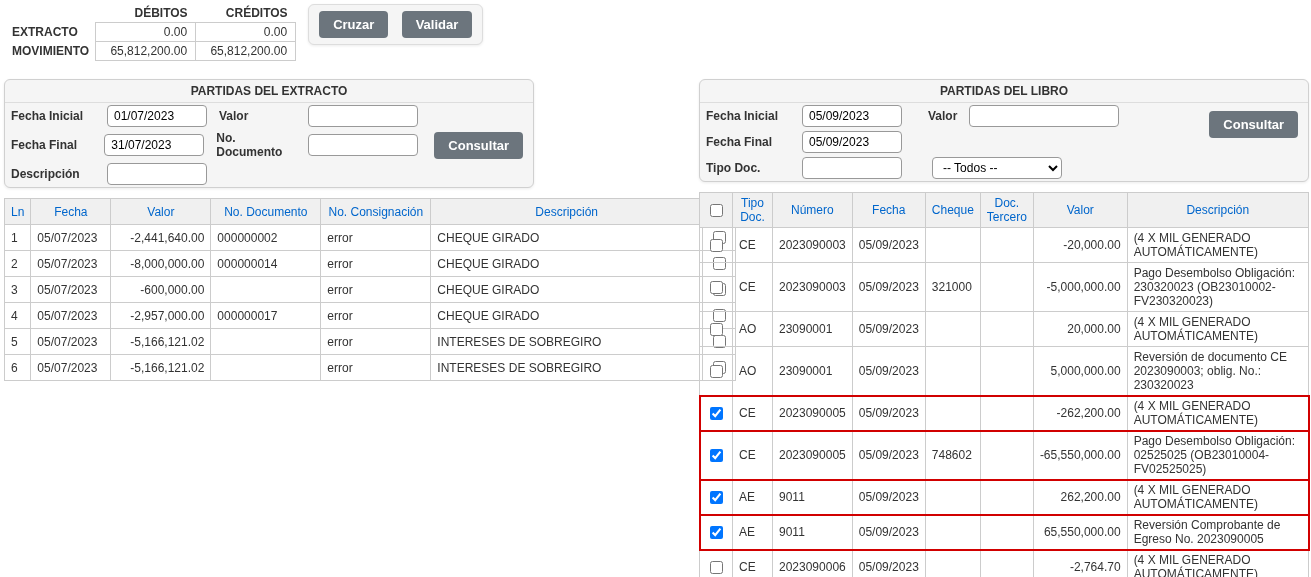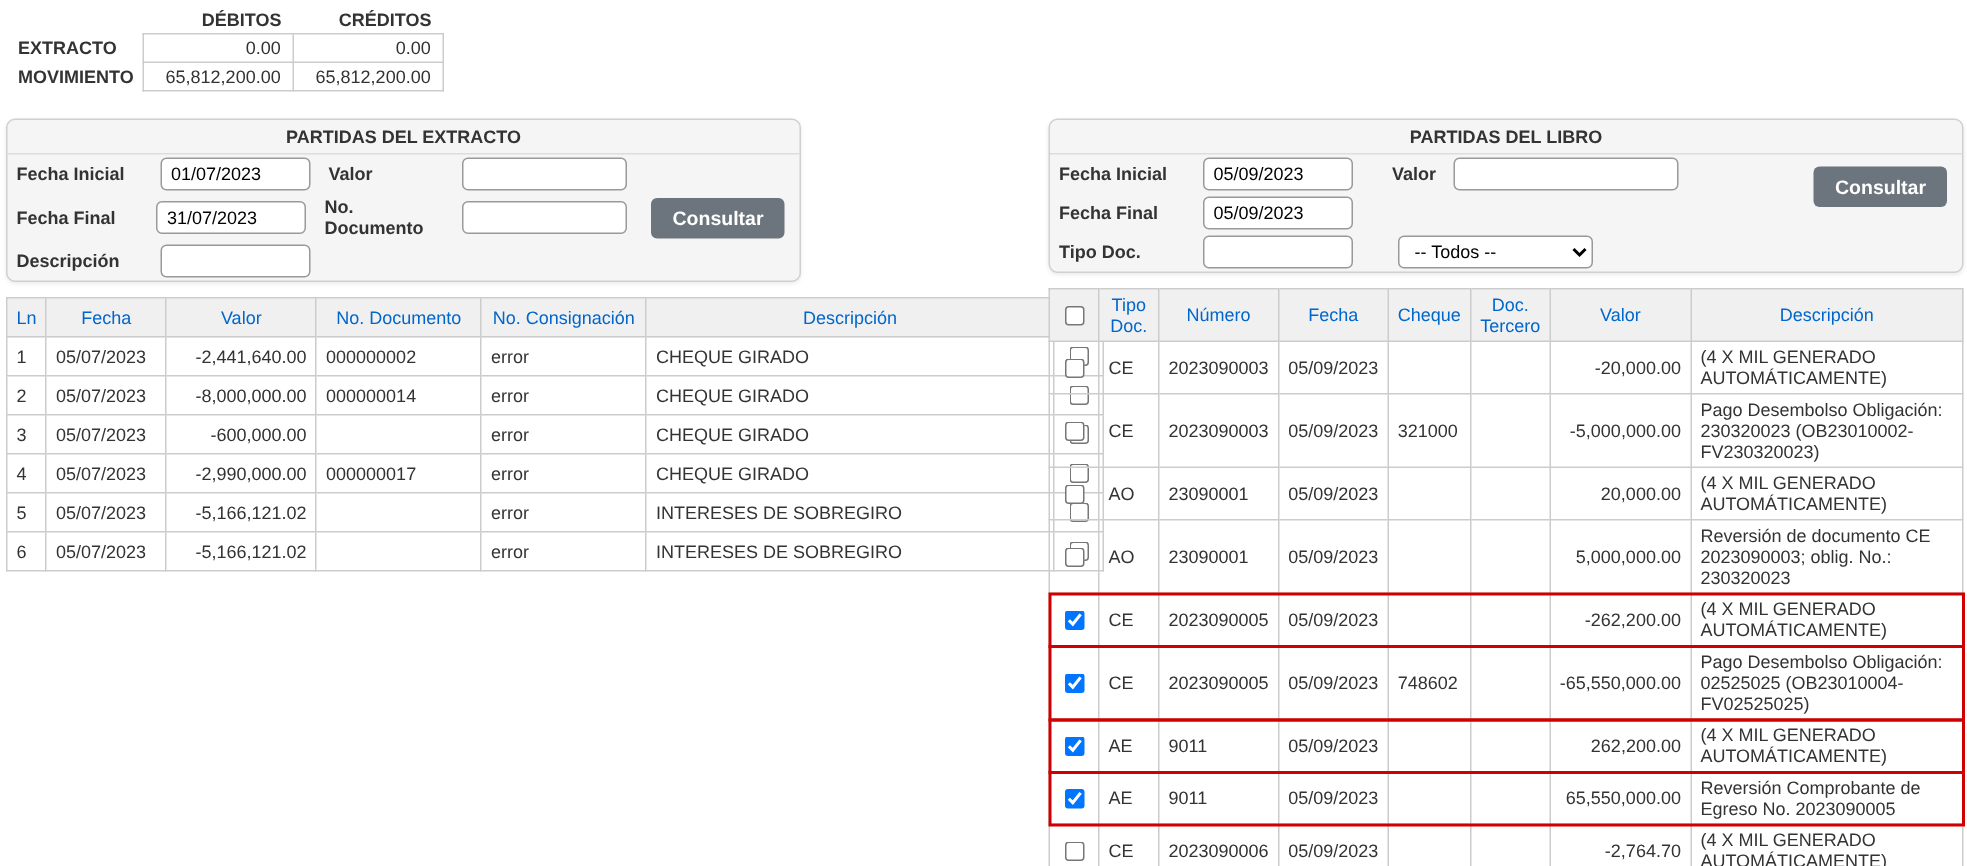--- a/index.html
+++ b/index.html
@@ -97,20 +97,24 @@
       <td class="num">0.00</td>
       <td class="num">0.00</td>
     </tr>
     <tr>
       <td class="row-label">MOVIMIENTO</td>
       <td class="num">65,812,200.00</td>
       <td class="num">65,812,200.00</td>
     </tr>
   </tbody>
     </table>
+  <div class="btn-bar">
+    <button class="btn">Cruzar</button>
+    <button class="btn">Validar</button>
+  </div>
 </div>
 
 <div class="two-col">
 
   <div class="col-left">
     <div class="filter-box" style="width:530px;">
       <div class="filter-title">PARTIDAS DEL EXTRACTO</div>
       <div style="display:flex;">
         <div style="flex:1;">
           <div class="filter-row">
@@ -172,21 +176,21 @@
             <td>05/07/2023</td>
             <td class="r">-600,000.00</td>
             <td></td>
             <td>error</td>
             <td>CHEQUE GIRADO</td>
             <td class="chk"><input type="checkbox" style=""></td>
           </tr>
           <tr>
             <td>4</td>
             <td>05/07/2023</td>
-            <td class="r">-2,990,000.00</td>
+            <td class="r">-2,957,000.00</td>
             <td>000000017</td>
             <td>error</td>
             <td>CHEQUE GIRADO</td>
             <td class="chk"><input type="checkbox" style=""></td>
           </tr>
           <tr>
             <td>5</td>
             <td>05/07/2023</td>
             <td class="r">-5,166,121.02</td>
             <td></td>

